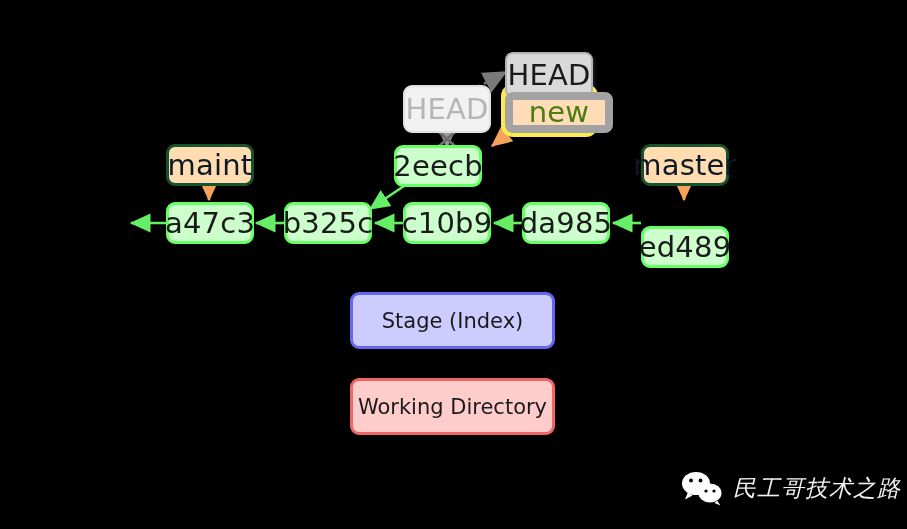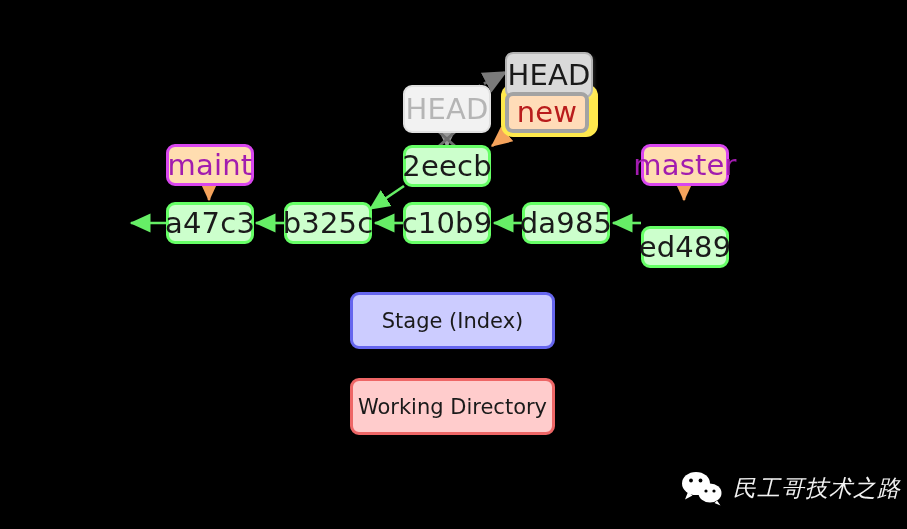--- a/index.html
+++ b/index.html
@@ -41,22 +41,22 @@
     background: #ccffcc;
     border: 3px solid #66ff66;
     color: #1a1a1a;
     width: 88px;
     height: 42px;
   }
 
   
   .branch {
     background: #ffddb0;
-    border: 3px solid #d946ef;
-    color: #a21caf;
+    border: 3px solid #14532d;
+    color: #0f172a;
     width: 88px;
     height: 42px;
   }
 
   
   .head-solid {
     background: #d9d9d9;
     border: 2px solid #b3b3b3;
     color: #1a1a1a;
     width: 88px;
@@ -71,23 +71,23 @@
     border: 2px solid #e0e0e0;
     color: #b5b5b5;
     width: 88px;
     height: 48px;
     border-radius: 9px;
   }
 
   
   .newref {
     background: #ffdcb8;
-    border: 4px solid #a3a3a3;
-    color: #b91c1c;
-    width: 84px;
+    border: 8px solid #a3a3a3;
+    color: #4d7c0f;
+    width: 108px;
     height: 41px;
     border-radius: 8px;
   }
 
   
   .halo {
     position: absolute;
     background: #ffe94d;
     border-radius: 12px;
   }
@@ -210,21 +210,21 @@
   </div>
 
   <div class="node branch" style="left:166px; top:144px;">
     <span>maint</span>
   </div>
 
   <div class="node branch" style="left:641px; top:144px;">
     <span>master</span>
   </div>
 
-  <div class="node commit" style="left:403px; top:145px;">
+  <div class="node commit" style="left:394px; top:145px;">
     <span>2eecb</span>
   </div>
 
   <div class="node commit" style="left:166px; top:202px;">
     <span>a47c3</span>
   </div>
 
   <div class="node commit" style="left:284px; top:202px;">
     <span>b325c</span>
   </div>

